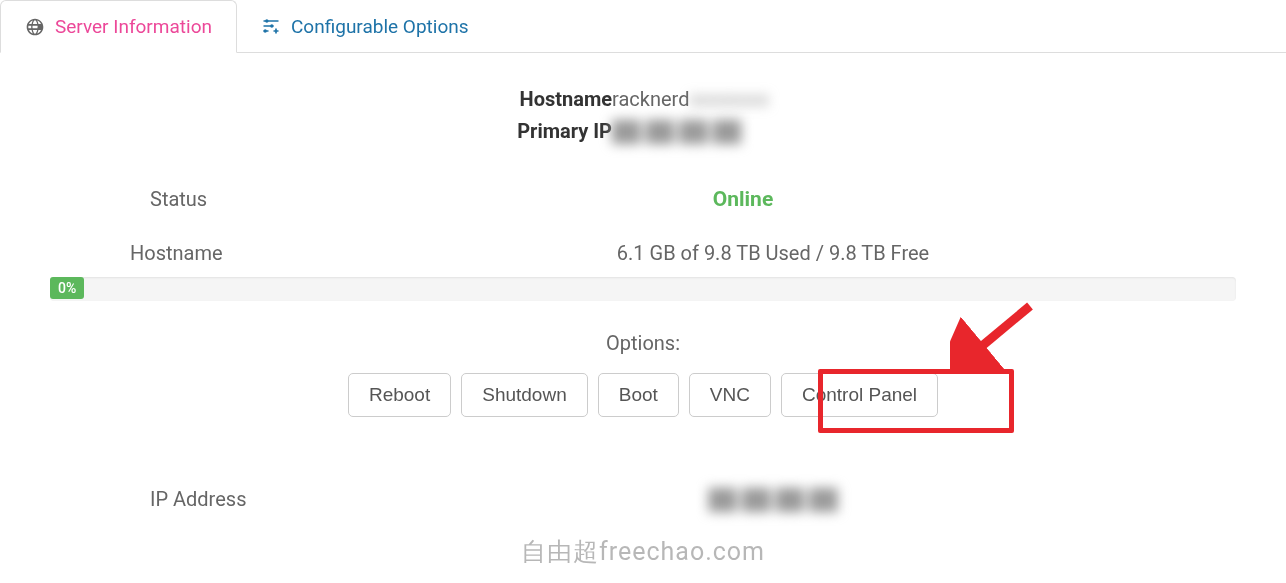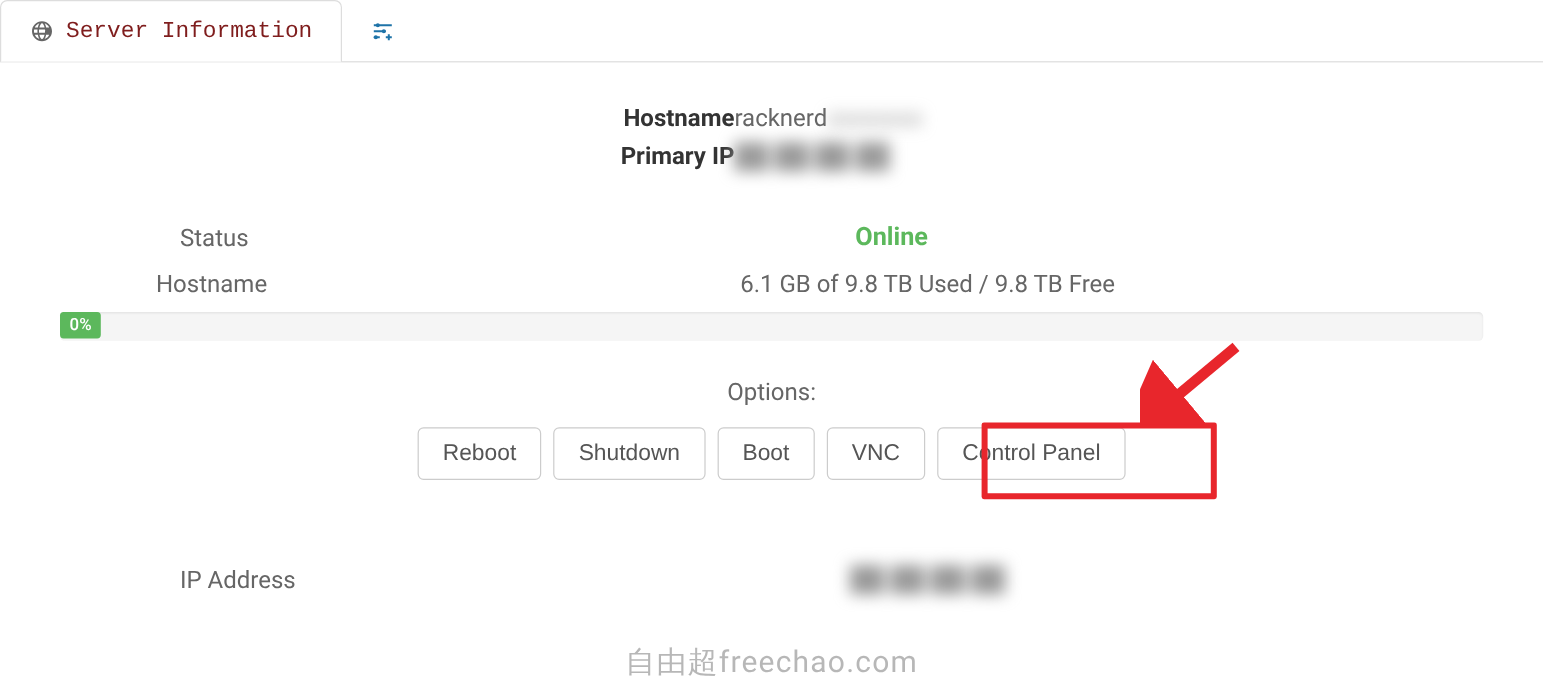--- a/index.html
+++ b/index.html
@@ -26,22 +26,21 @@
       gap: 10px;
       padding: 14px 24px;
       font-size: 19px;
       cursor: pointer;
     }
     .tab.active {
       border: 1px solid #ddd;
       border-bottom: 1px solid #fff;
       border-radius: 6px 6px 0 0;
       margin-bottom: -1px;
-      color: #7f1d1d;
-      font-family: Liberation Mono, monospace;
+      color: #ec4899;
     }
     .tab.inactive {
       color: #1e73a8;
     }
     .tab-icon {
       display: inline-flex;
       width: 20px;
       height: 20px;
       align-items: center;
       justify-content: center;
@@ -75,21 +74,21 @@
     .info-value {
       color: #666;
     }
     .blurred {
       filter: blur(6px);
       color: #999;
     }
     .status-section {
       display: flex;
       align-items: flex-end;
-      margin-bottom: 14px;
+      margin-bottom: 30px;
     }
     .status-label-col {
       width: 200px;
       text-align: left;
       padding-left: 100px;
       font-size: 20px;
       color: #666;
     }
     .status-value-col {
       flex: 1;
@@ -218,20 +217,21 @@
   </div>
   <div class="tab inactive">
     <span class="tab-icon">
       <svg viewBox="0 0 24 24" fill="#1e73a8">
         <path d="M3 17h6v2H3v-2zm0-6h12v2H3v-2zm0-6h18v2H3V5zm16 12v-2h-2v2h-2v2h2v2h2v-2h2v-2h-2z"></path>
         <circle cx="7" cy="6" r="2"></circle>
         <circle cx="13" cy="12" r="2"></circle>
         <circle cx="5" cy="18" r="2"></circle>
       </svg>
     </span>
+    <span>Configurable Options</span>
   </div>
 </div>
 
 <div class="content">
   <div class="info-block">
     <div class="info-labels">
       <div class="info-row info-label">Hostname</div>
       <div class="info-row info-label">Primary IP</div>
     </div>
     <div class="info-values">

